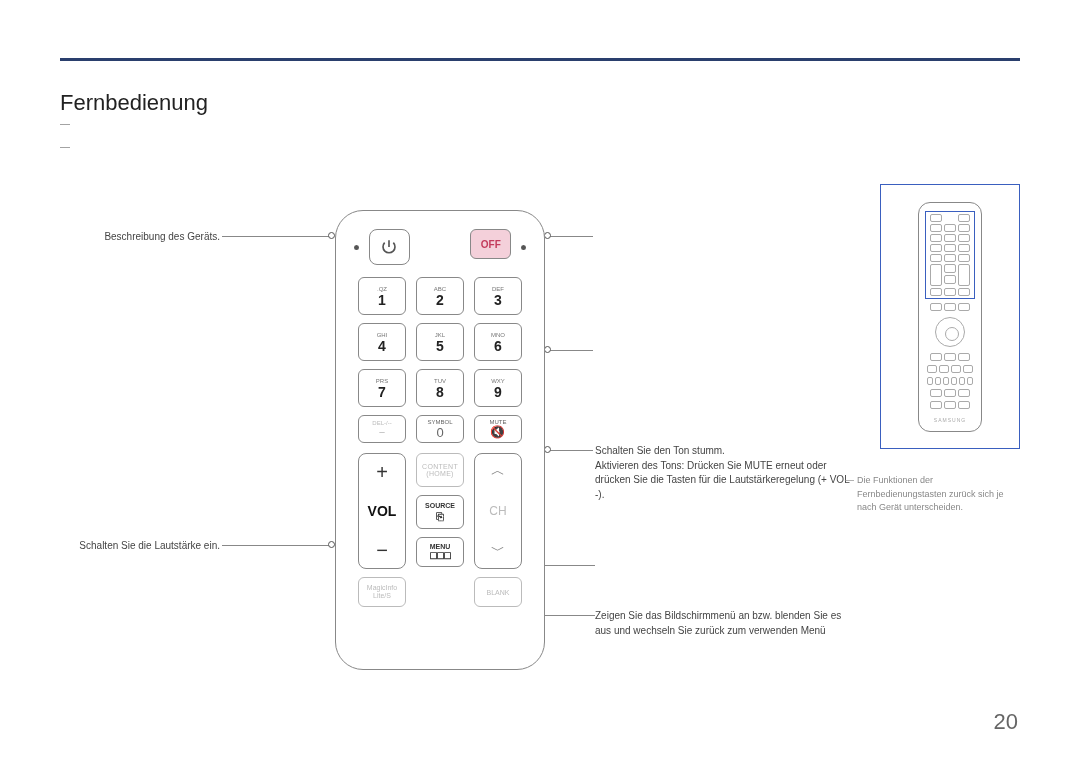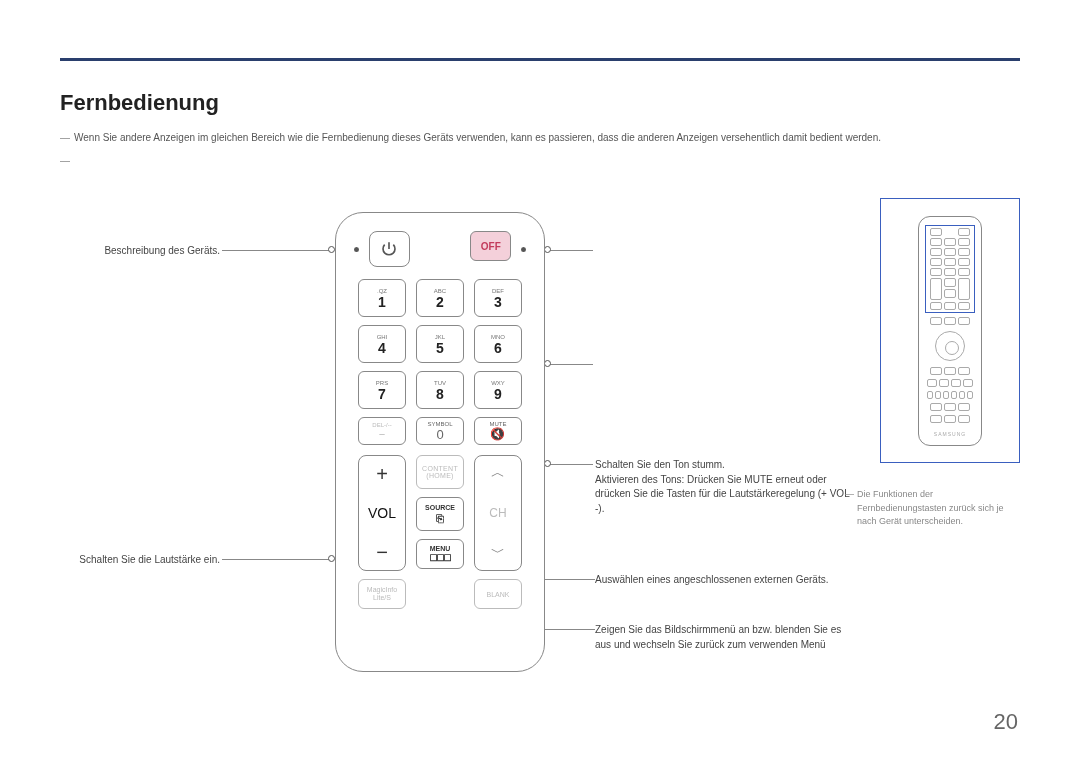--- a/index.html
+++ b/index.html
@@ -21,23 +21,22 @@
   }
   .page {
     position: absolute;
     top: 90px;
     left: 60px;
     right: 60px;
     bottom: 40px;
   }
   h1 {
     font-size: 22px;
-    font-weight: 700;
+    font-weight: 400;
     color: #222;
-    margin-bottom: 14px;
   }
   .note-line {
     font-size: 10px;
     color: #555;
     display: flex;
     align-items: flex-start;
     margin-bottom: 8px;
     line-height: 1.5;
   }
   .dash {
@@ -47,21 +46,21 @@
   }
   .content-area {
     position: relative;
     margin-top: 40px;
     height: 520px;
   }
   
   .remote {
     position: absolute;
     left: 275px;
-    top: 4px;
+    top: 16px;
     width: 210px;
     height: 460px;
     border: 1.5px solid #888;
     border-radius: 28px;
     background: #fff;
     padding-top: 18px;
   }
   .btn-row {
     display: flex;
     justify-content: center;
@@ -95,21 +94,21 @@
     width: 48px; height: 28px; font-size: 7px; color: #666;
   }
   .small.faded { color: #bbb; }
   .mute-icon { font-size: 12px; }
   .rocker {
     width: 48px; height: 116px; border: 1px solid #888; border-radius: 8px;
     display: flex; flex-direction: column; align-items: center; justify-content: space-between;
     padding: 8px 0;
   }
   .rocker .sym { font-size: 20px; font-weight: 400; color: #333; line-height:1;}
-  .rocker .lbl { font-size: 14px; font-weight: 400; color: #111; }
+  .rocker .lbl { font-size: 14px; font-weight: 700; color: #111; }
   .rocker .lblg { font-size: 12px; font-weight: 400; color: #bbb; }
   .chev { font-size: 14px; color: #888; }
   .mid-col {
     width: 48px; display: flex; flex-direction: column; gap: 8px; align-items: center;
   }
   .content-btn { width:48px; height:34px; border:1px solid #bbb; border-radius:6px; display:flex; flex-direction:column; align-items:center; justify-content:center; font-size:7px; color:#bbb; letter-spacing:0.3px;}
   .src-btn { width:48px; height:34px; border:1px solid #888; border-radius:6px; display:flex; flex-direction:column; align-items:center; justify-content:center; font-size:7px; font-weight:700; color:#333;}
   .src-icon { font-size:10px; margin-top:2px;}
   .menu-btn { width:48px; height:30px; border:1px solid #888; border-radius:6px; display:flex; flex-direction:column; align-items:center; justify-content:center; font-size:7px; font-weight:700; color:#333;}
   .menu-icon { font-size:9px; margin-top:1px; letter-spacing:-1px;}
@@ -180,21 +179,20 @@
 </head>
 <body>
 
 <div class="top-bar"></div>
 
 <div class="page">
   <h1>Fernbedienung</h1>
 
   <div class="note-line">
     <span class="dash">―</span>
-    <span>Wenn Sie andere Anzeigen im gleichen Bereich wie die Fernbedienung dieses Geräts verwenden, kann es passieren, dass die anderen Anzeigen versehentlich damit bedient werden.</span>
   </div>
   <div class="note-line">
     <span class="dash">―</span>
   </div>
 
   <div class="content-area">
 
     <div class="callout left" style="left:0; top:36px; width:160px;">Beschreibung des Geräts.</div>
     <div class="leader" style="left:162px; top:42px; width:108px;"></div>
     <div class="callout-dot" style="left:268px; top:38px;"></div>
@@ -207,21 +205,20 @@
     <div class="callout-dot" style="left:484px; top:38px;"></div>
 
     <div class="leader" style="left:488px; top:156px; width:45px;"></div>
     <div class="callout-dot" style="left:484px; top:152px;"></div>
 
     <div class="callout" style="left:535px; top:250px; width:260px; white-space:pre-line;">Schalten Sie den Ton stumm.
 Aktivieren des Tons: Drücken Sie MUTE erneut oder drücken Sie die Tasten für die Lautstärkeregelung (+ VOL -).</div>
     <div class="leader" style="left:488px; top:256px; width:45px;"></div>
     <div class="callout-dot" style="left:484px; top:252px;"></div>
 
-    <div class="callout" style="left:535px; top:365px; width:260px;">Auswählen eines angeschlossenen externen Geräts.</div>
 
     <div class="leader-seg" style="left:430px; top:371px; width:30px; height:1px;"></div>
     <div class="leader-seg" style="left:460px; top:371px; width:75px; height:1px;"></div>
     <div class="callout-dot" style="left:426px; top:367px;"></div>
 
     <div class="callout" style="left:535px; top:415px; width:260px;">Zeigen Sie das Bildschirmmenü an bzw. blenden Sie es aus und wechseln Sie zurück zum verwenden Menü</div>
     <div class="leader-seg" style="left:430px; top:436px; width:30px; height:1px;"></div>
     <div class="leader-seg" style="left:460px; top:421px; width:1px; height:16px;"></div>
     <div class="leader-seg" style="left:460px; top:421px; width:75px; height:1px;"></div>
     <div class="callout-dot" style="left:426px; top:432px;"></div>

